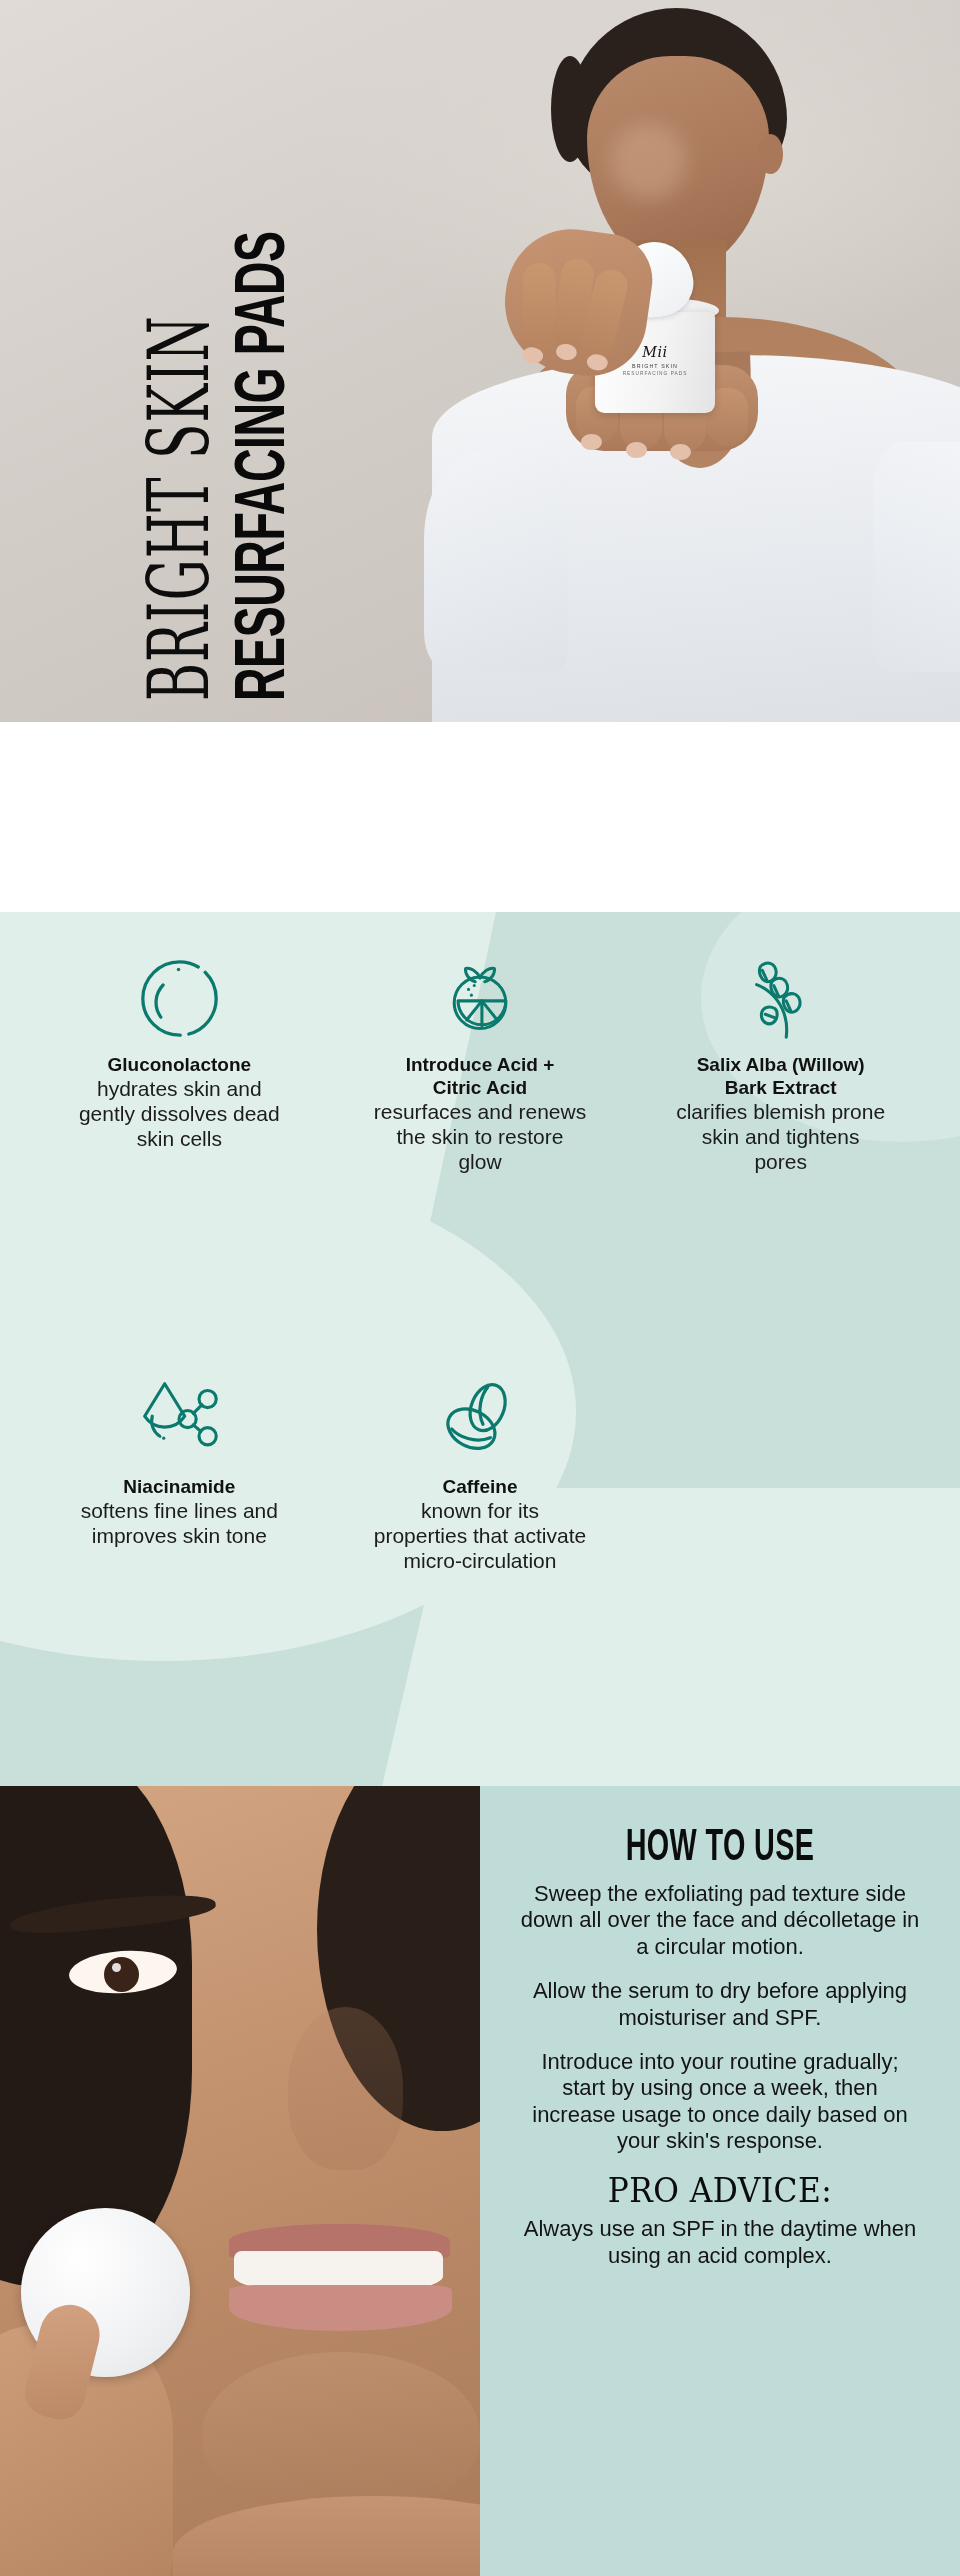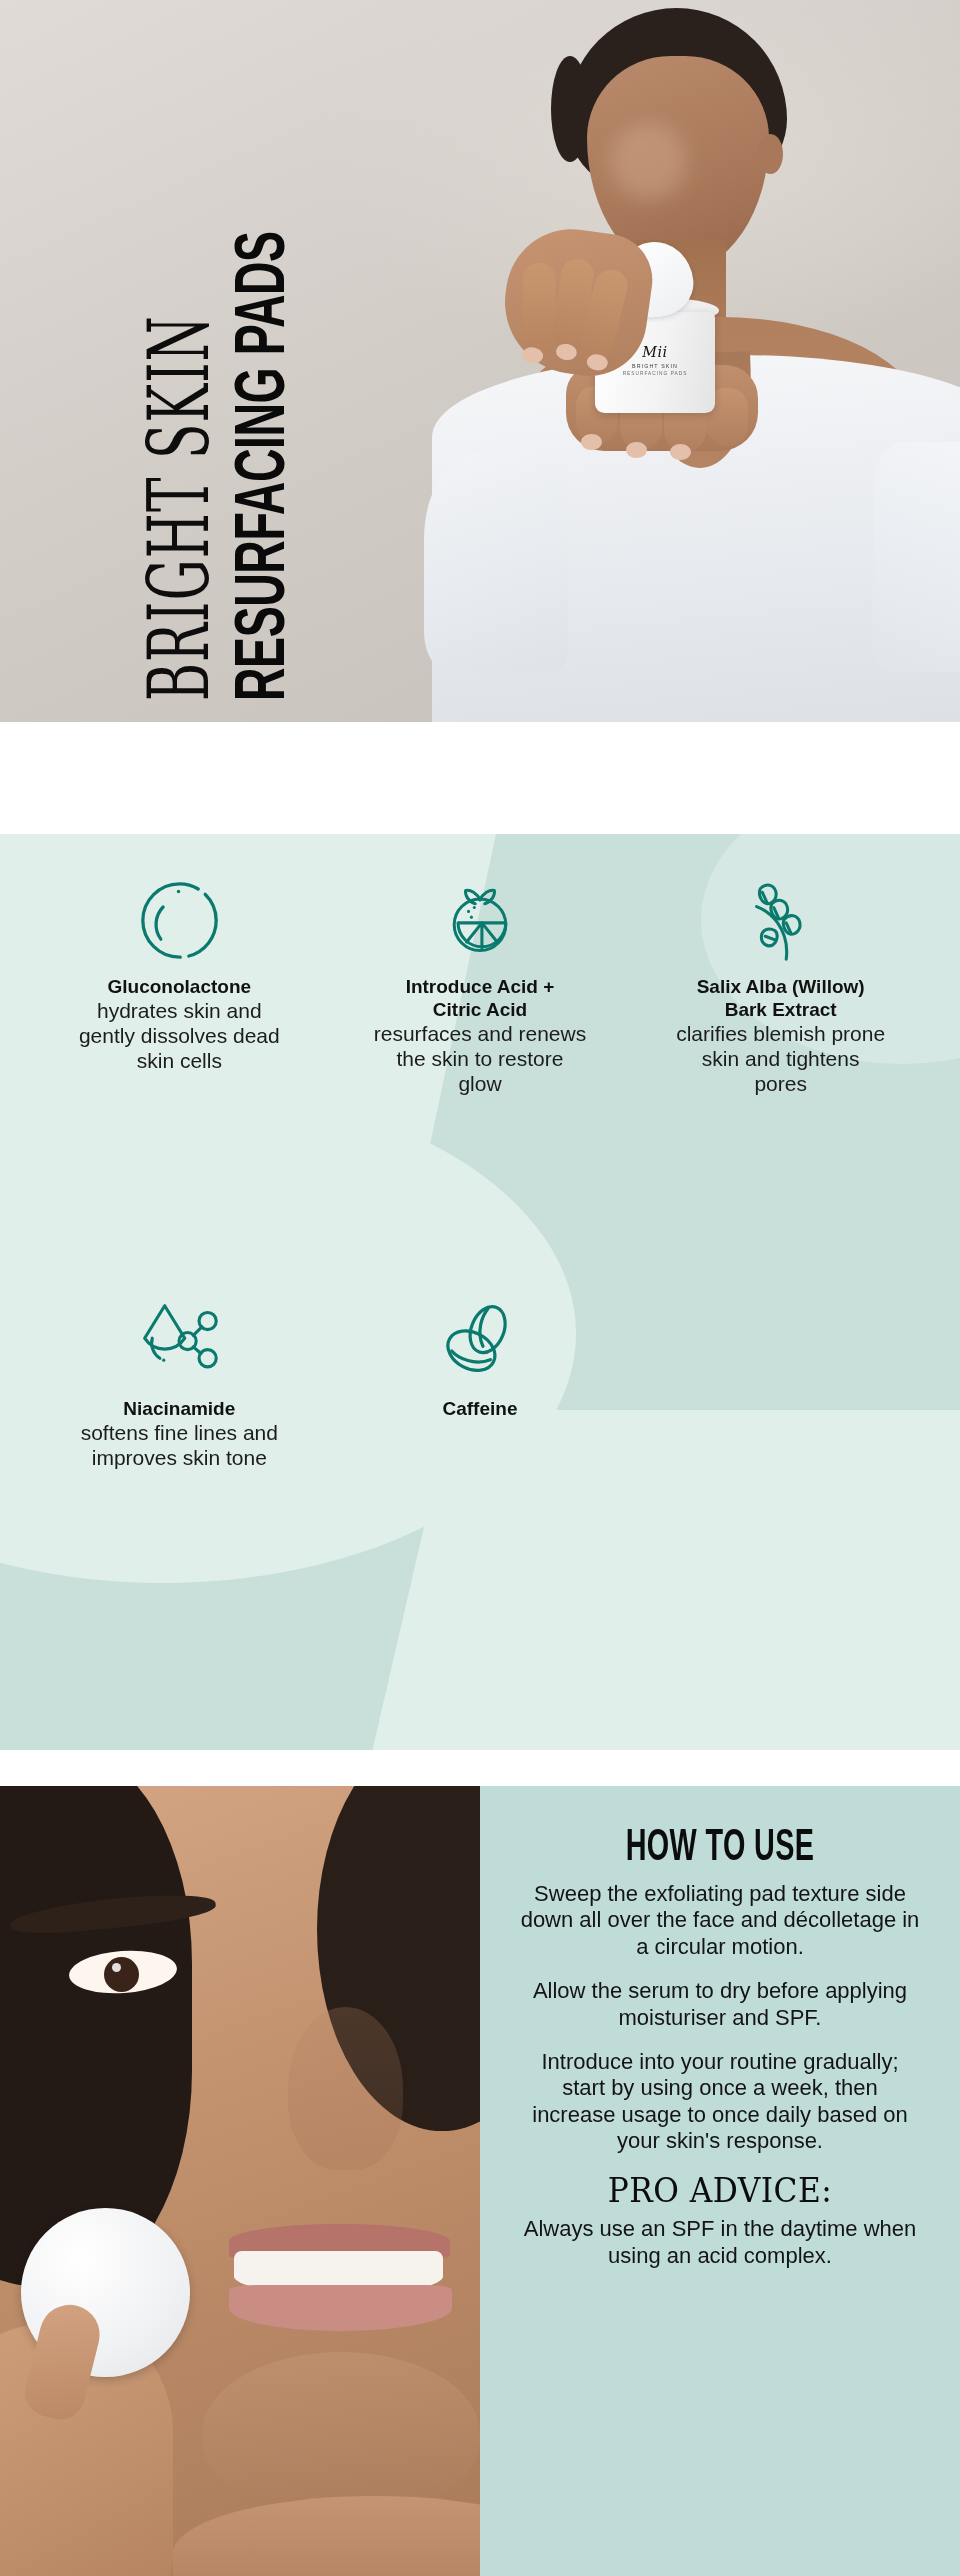--- a/index.html
+++ b/index.html
@@ -130,21 +130,21 @@
 
   
   .qband{
     position:absolute; left:0; top:722px; width:960px; height:140px;
     background:#ffffff; display:flex; align-items:center; justify-content:center;
   }
   .qtext{ font-size:24px; color:#1c1c1c; font-weight:400; letter-spacing:0.1px; }
 
   
   .ing{
-    position:absolute; left:0; top:834px; width:960px; height:916px;
+    position:absolute; left:0; top:912px; width:960px; height:916px;
     background:#c9e0da; overflow:hidden;
   }
   .blob-a{
     position:absolute; left:-38px; top:-19px; width:538px; height:710px;
     background:#e1efeb; transform:skewX(-12deg); transform-origin:top left;
   }
   .blob-b{
     position:absolute; left:-250px; top:250px; width:826px; height:499px;
     background:#e1efeb; border-radius:50%;
   }
@@ -366,20 +366,21 @@
       <div class="cell">
         <div class="ico">
           <svg width="86" height="84" viewBox="0 0 90 88" fill="none" stroke="#0b7a6e" stroke-width="3.4" stroke-linecap="round" stroke-linejoin="round">
             <ellipse cx="53" cy="30" rx="17" ry="25" transform="rotate(22 53 30)"></ellipse>
             <path d="M45 10c-3 9-2 27 10 38" transform="rotate(22 53 30)"></path>
             <ellipse cx="36" cy="52" rx="19" ry="26" transform="rotate(-62 36 52)"></ellipse>
             <path d="M26 34c-4 10-2 29 11 40" transform="rotate(-62 36 52)"></path>
           </svg>
         </div>
         <h3>Caffeine</h3>
+        <p>known for its properties that activate micro-circulation</p>
       </div>
 
     </div>
   </section>
 
   <section class="bottom">
 
     <div class="photo2">
       <div class="p2-hair"></div>
       <div class="p2-hair2"></div>

